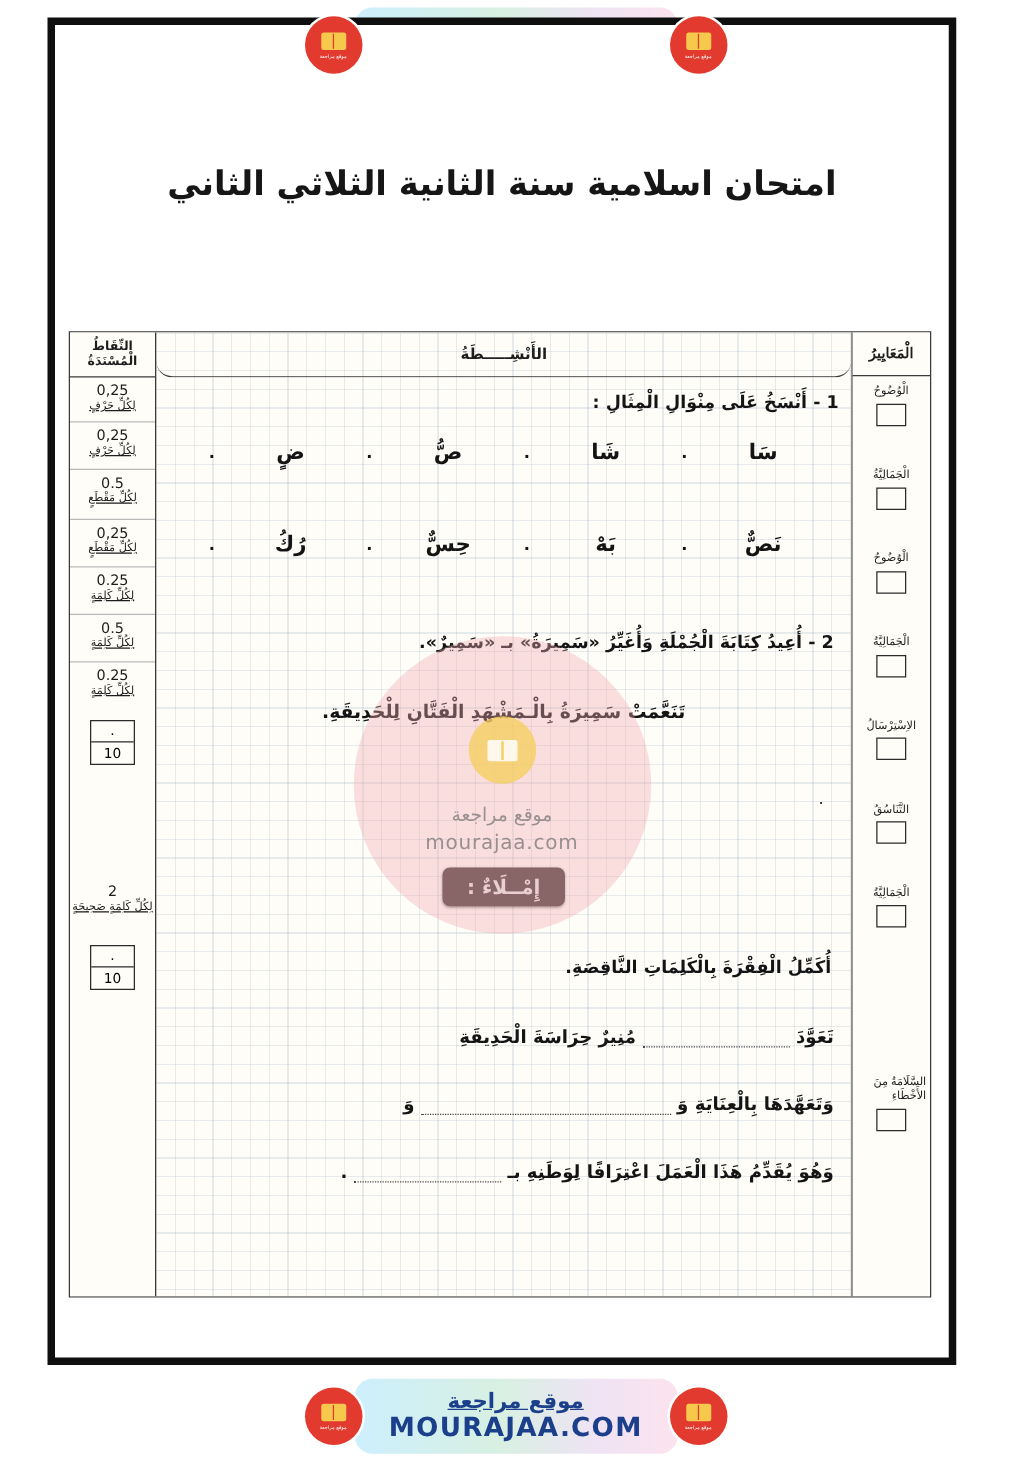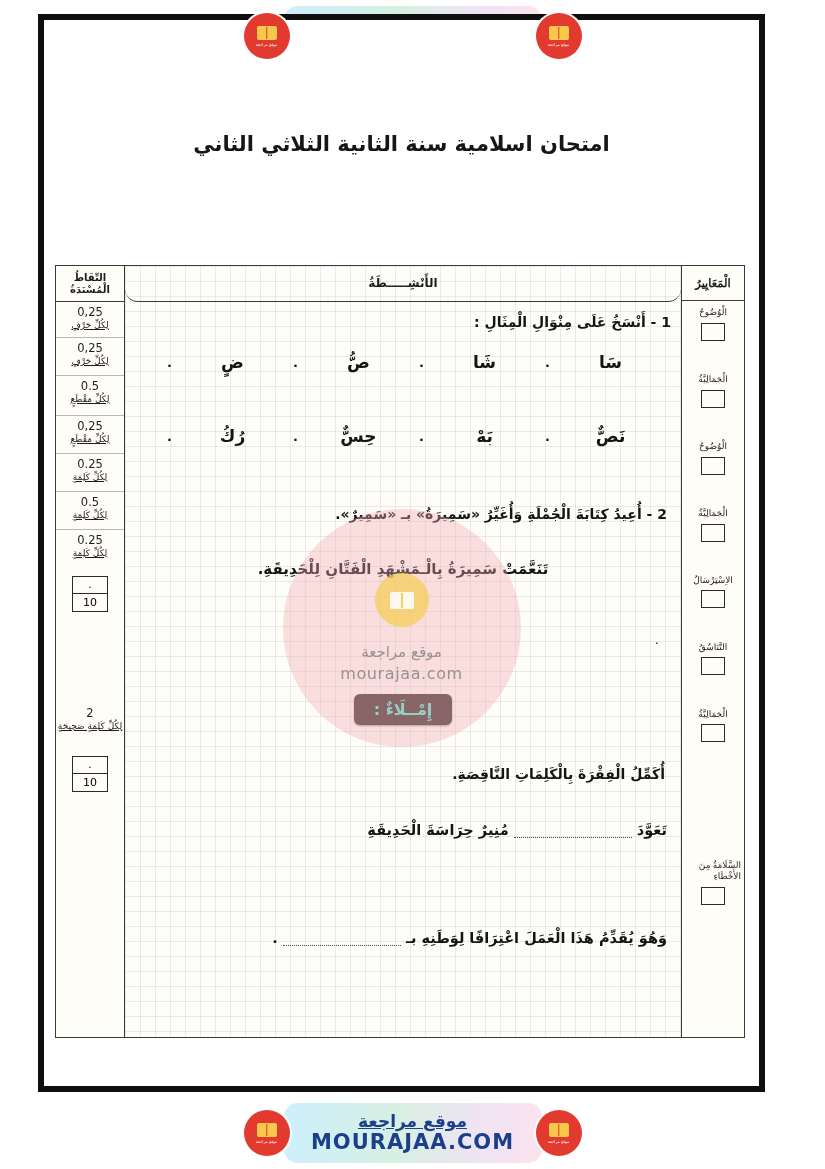--- a/index.html
+++ b/index.html
@@ -109,21 +109,21 @@
     height: 1066px;
     background: #ffffff;
   }
 
   .doc-title {
     position: absolute;
     top: 112px;
     left: 0;
     width: 715px;
     text-align: center;
-    font-size: 21px;
+    font-size: 27px;
     font-weight: bold;
     color: #161616;
     letter-spacing: 0.5px;
   }
 
   
   .exam-table {
     position: absolute;
     left: 11px;
     top: 245px;
@@ -265,21 +265,21 @@
 
   
   .imla-banner {
     position: absolute;
     left: 0; right: 0;
     display: flex;
     justify-content: center;
   }
   .imla-box {
     background: #4a3c3a;
-    color: #5eead4;
+    color: #e5e5e5;
     font-size: 16px;
     font-weight: bold;
     padding: 6px 20px;
     border-radius: 6px;
     letter-spacing: 1px;
     box-shadow: 0 1px 2px rgba(0,0,0,0.4);
   }
 
   .fill-line {
     position: absolute;
@@ -453,20 +453,25 @@
       </div>
 
       <div class="act-q" style="top:500px; right:16px; font-weight:bold">أُكَمِّلُ الْفِقْرَةَ بِالْكَلِمَاتِ النَّاقِصَةِ.</div>
 
       <div class="fill-line" style="top:556px">
         <span>تَعَوَّدَ</span>
         <span class="blank" style="width:118px"></span>
         <span>مُنِيرٌ حِرَاسَةَ الْحَدِيقَةِ</span>
       </div>
 
+      <div class="fill-line" style="top:610px">
+        <span>وَتَعَهَّدَهَا بِالْعِنَايَةِ وَ</span>
+        <span class="blank" style="width:200px"></span>
+        <span>وَ</span>
+      </div>
 
       <div class="fill-line" style="top:664px">
         <span>وَهُوَ يُقَدِّمُ هَذَا الْعَمَلَ اعْتِرَافًا لِوَطَنِهِ بـ</span>
         <span class="blank" style="width:118px"></span>
         <span>.</span>
       </div>
     </div>
 
     <div class="col-points">
       <div class="col-head points">النِّقَاطُ الْمُسْنَدَةُ</div>

